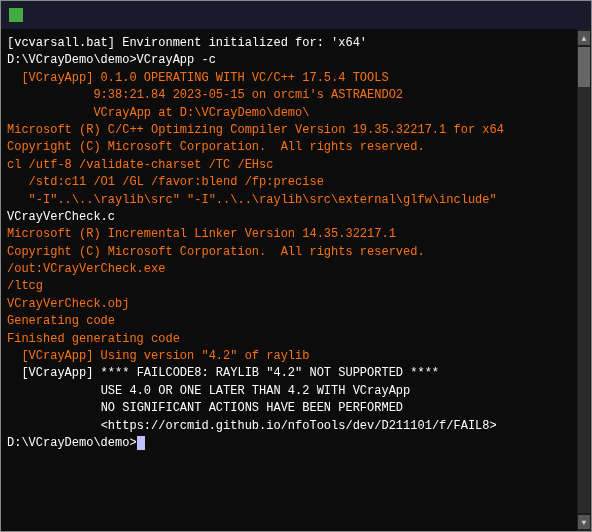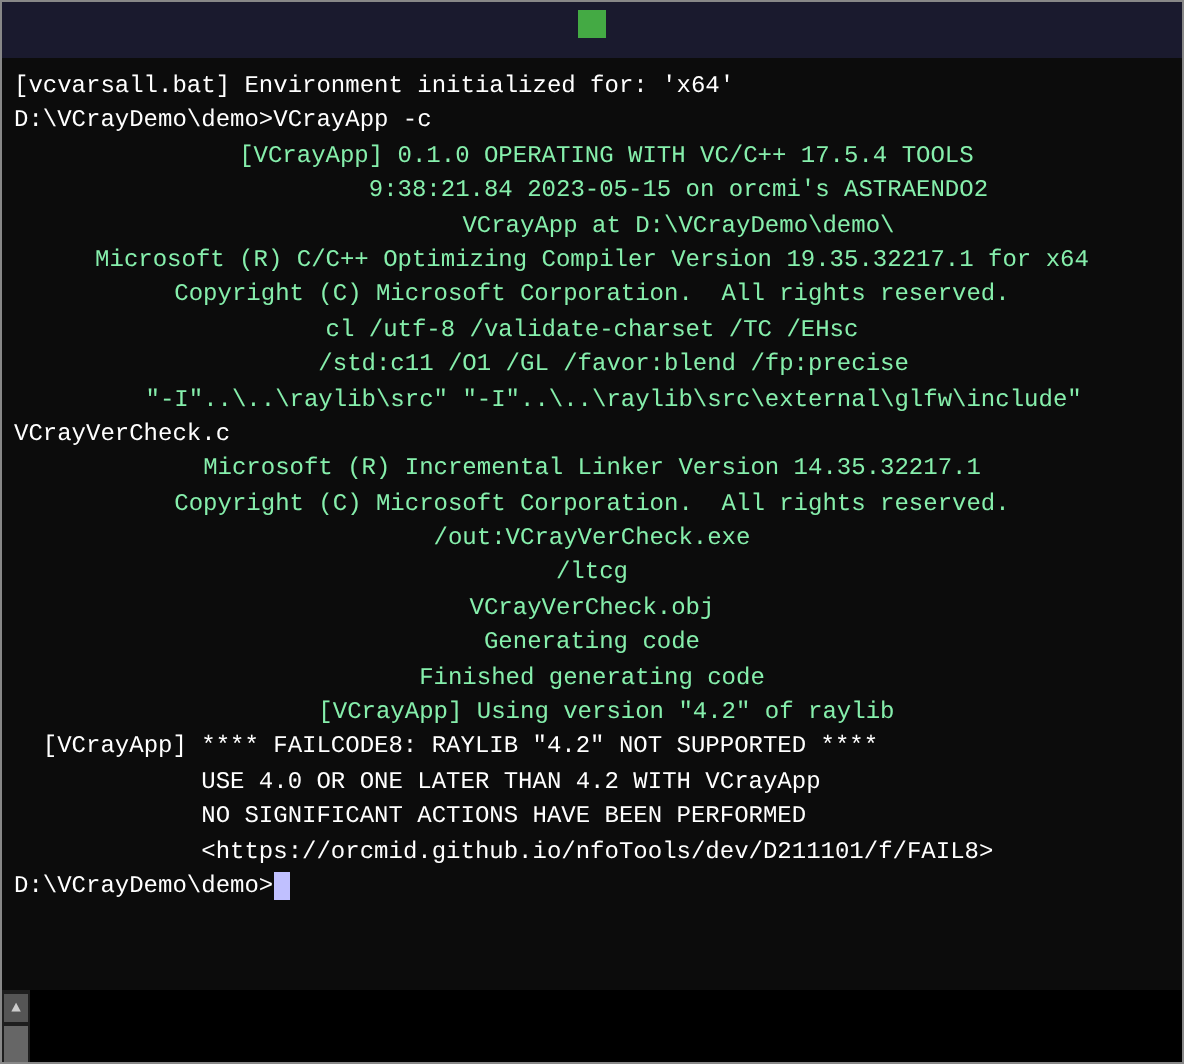--- a/index.html
+++ b/index.html
@@ -1,15 +1,15 @@
 <!DOCTYPE html>
 <html><head>
   <meta charset="utf-8">
   <style>
-    * { margin: 0; padding: 0; box-sizing: border-box; flex-direction: column; }
+    * { margin: 0; padding: 0; box-sizing: border-box; }
     body {
       font-family: 'Courier New', Courier, monospace;
       font-size: 12px;
       background: #000;
       display: flex;
       justify-content: center;
       align-items: center;
       width: 592px;
       height: 532px;
     }
@@ -108,21 +108,21 @@
       margin: 2px 0;
     }
     .scroll-thumb {
       position: absolute;
       top: 0;
       width: 12px;
       height: 40px;
       background: #666;
     }
     .bright { color: #ffffff; }
-    .normal { color: #86efac; text-align: center; }
+    .normal { color: #f97316; }
     .cursor {
       display: inline-block;
       width: 8px;
       height: 14px;
       background: #c0c0ff;
       vertical-align: text-bottom;
       animation: blink 1s step-end infinite;
     }
     @keyframes blink { 50% { opacity: 0; } }
   </style>

